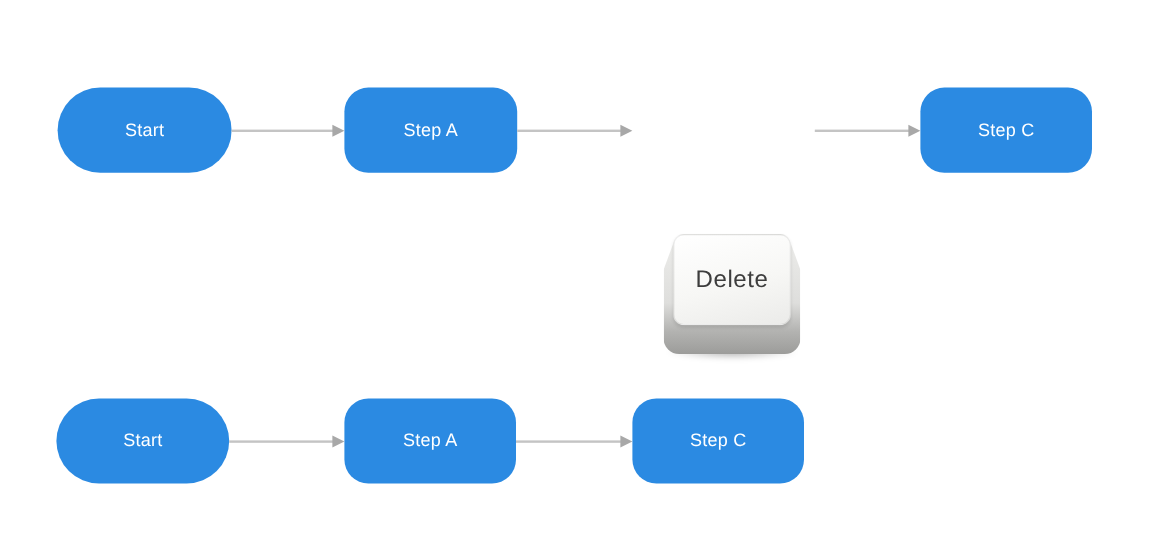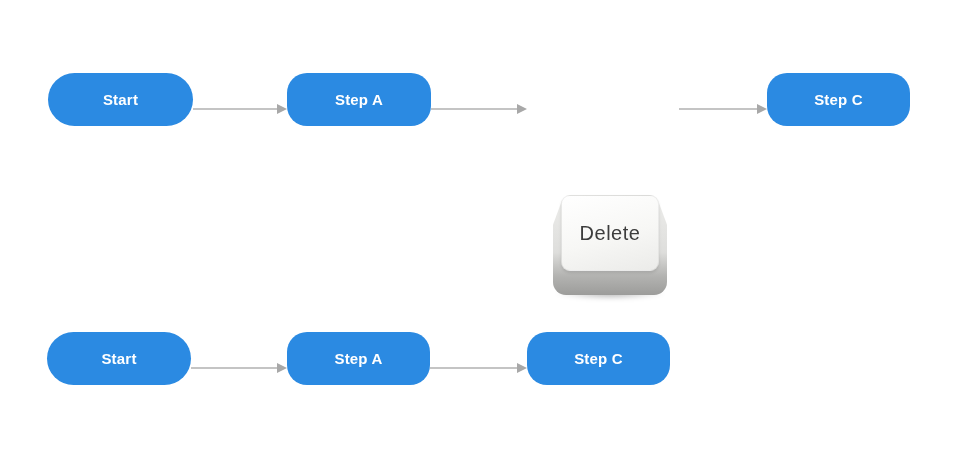--- a/index.html
+++ b/index.html
@@ -19,29 +19,29 @@
     position: relative;
     width: 972px;
     height: 453px;
     background: var(--canvas-background);
     overflow: hidden;
   }
 
   
   .node {
     position: absolute;
-    height: 53px;
+    height: 71px;
     background: var(--node-fill);
     border-radius: 20px;
     display: flex;
     align-items: center;
     justify-content: center;
     color: var(--node-text);
     font-size: 15px;
-    font-weight: 700;
+    font-weight: 400;
     letter-spacing: 0.2px;
   }
   .node.pill { border-radius: 35.5px; }
   .node.selected {
     box-shadow:
       0 0 0 3px #fdf6dd,
       0 0 8px 6px var(--selection-glow),
       0 0 18px 12px rgba(246, 233, 189, 0.35);
   }
 

